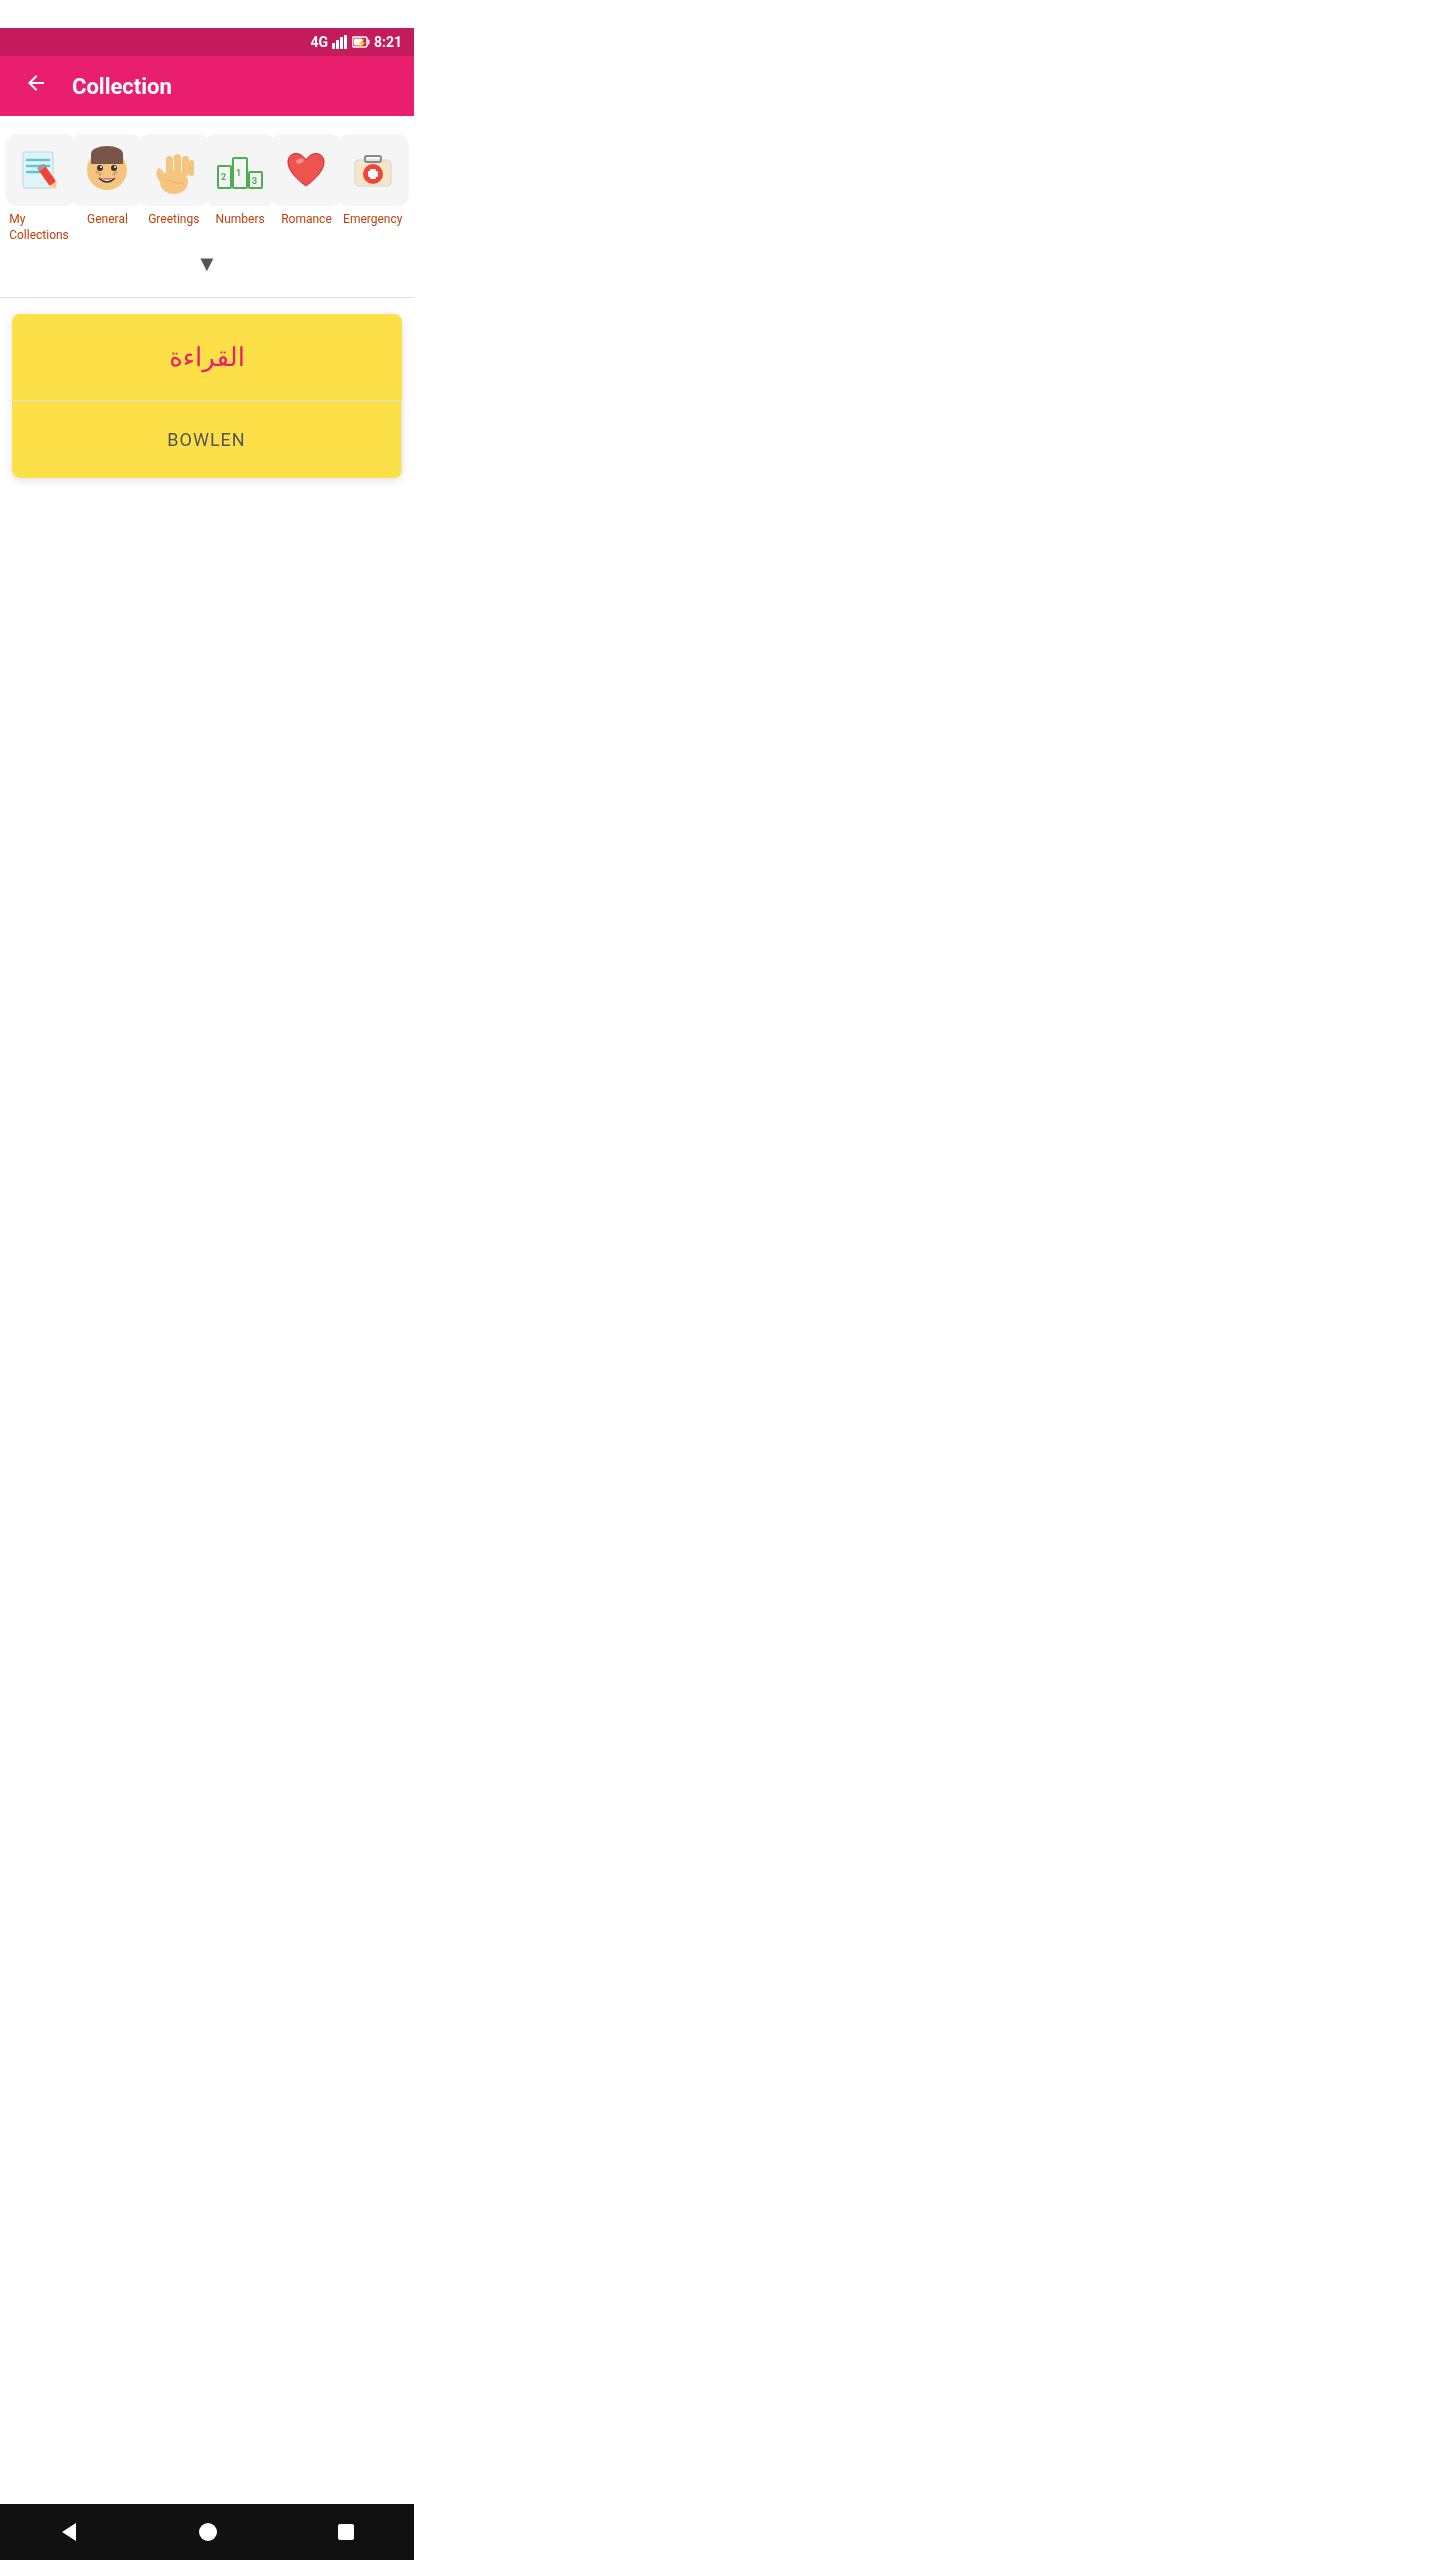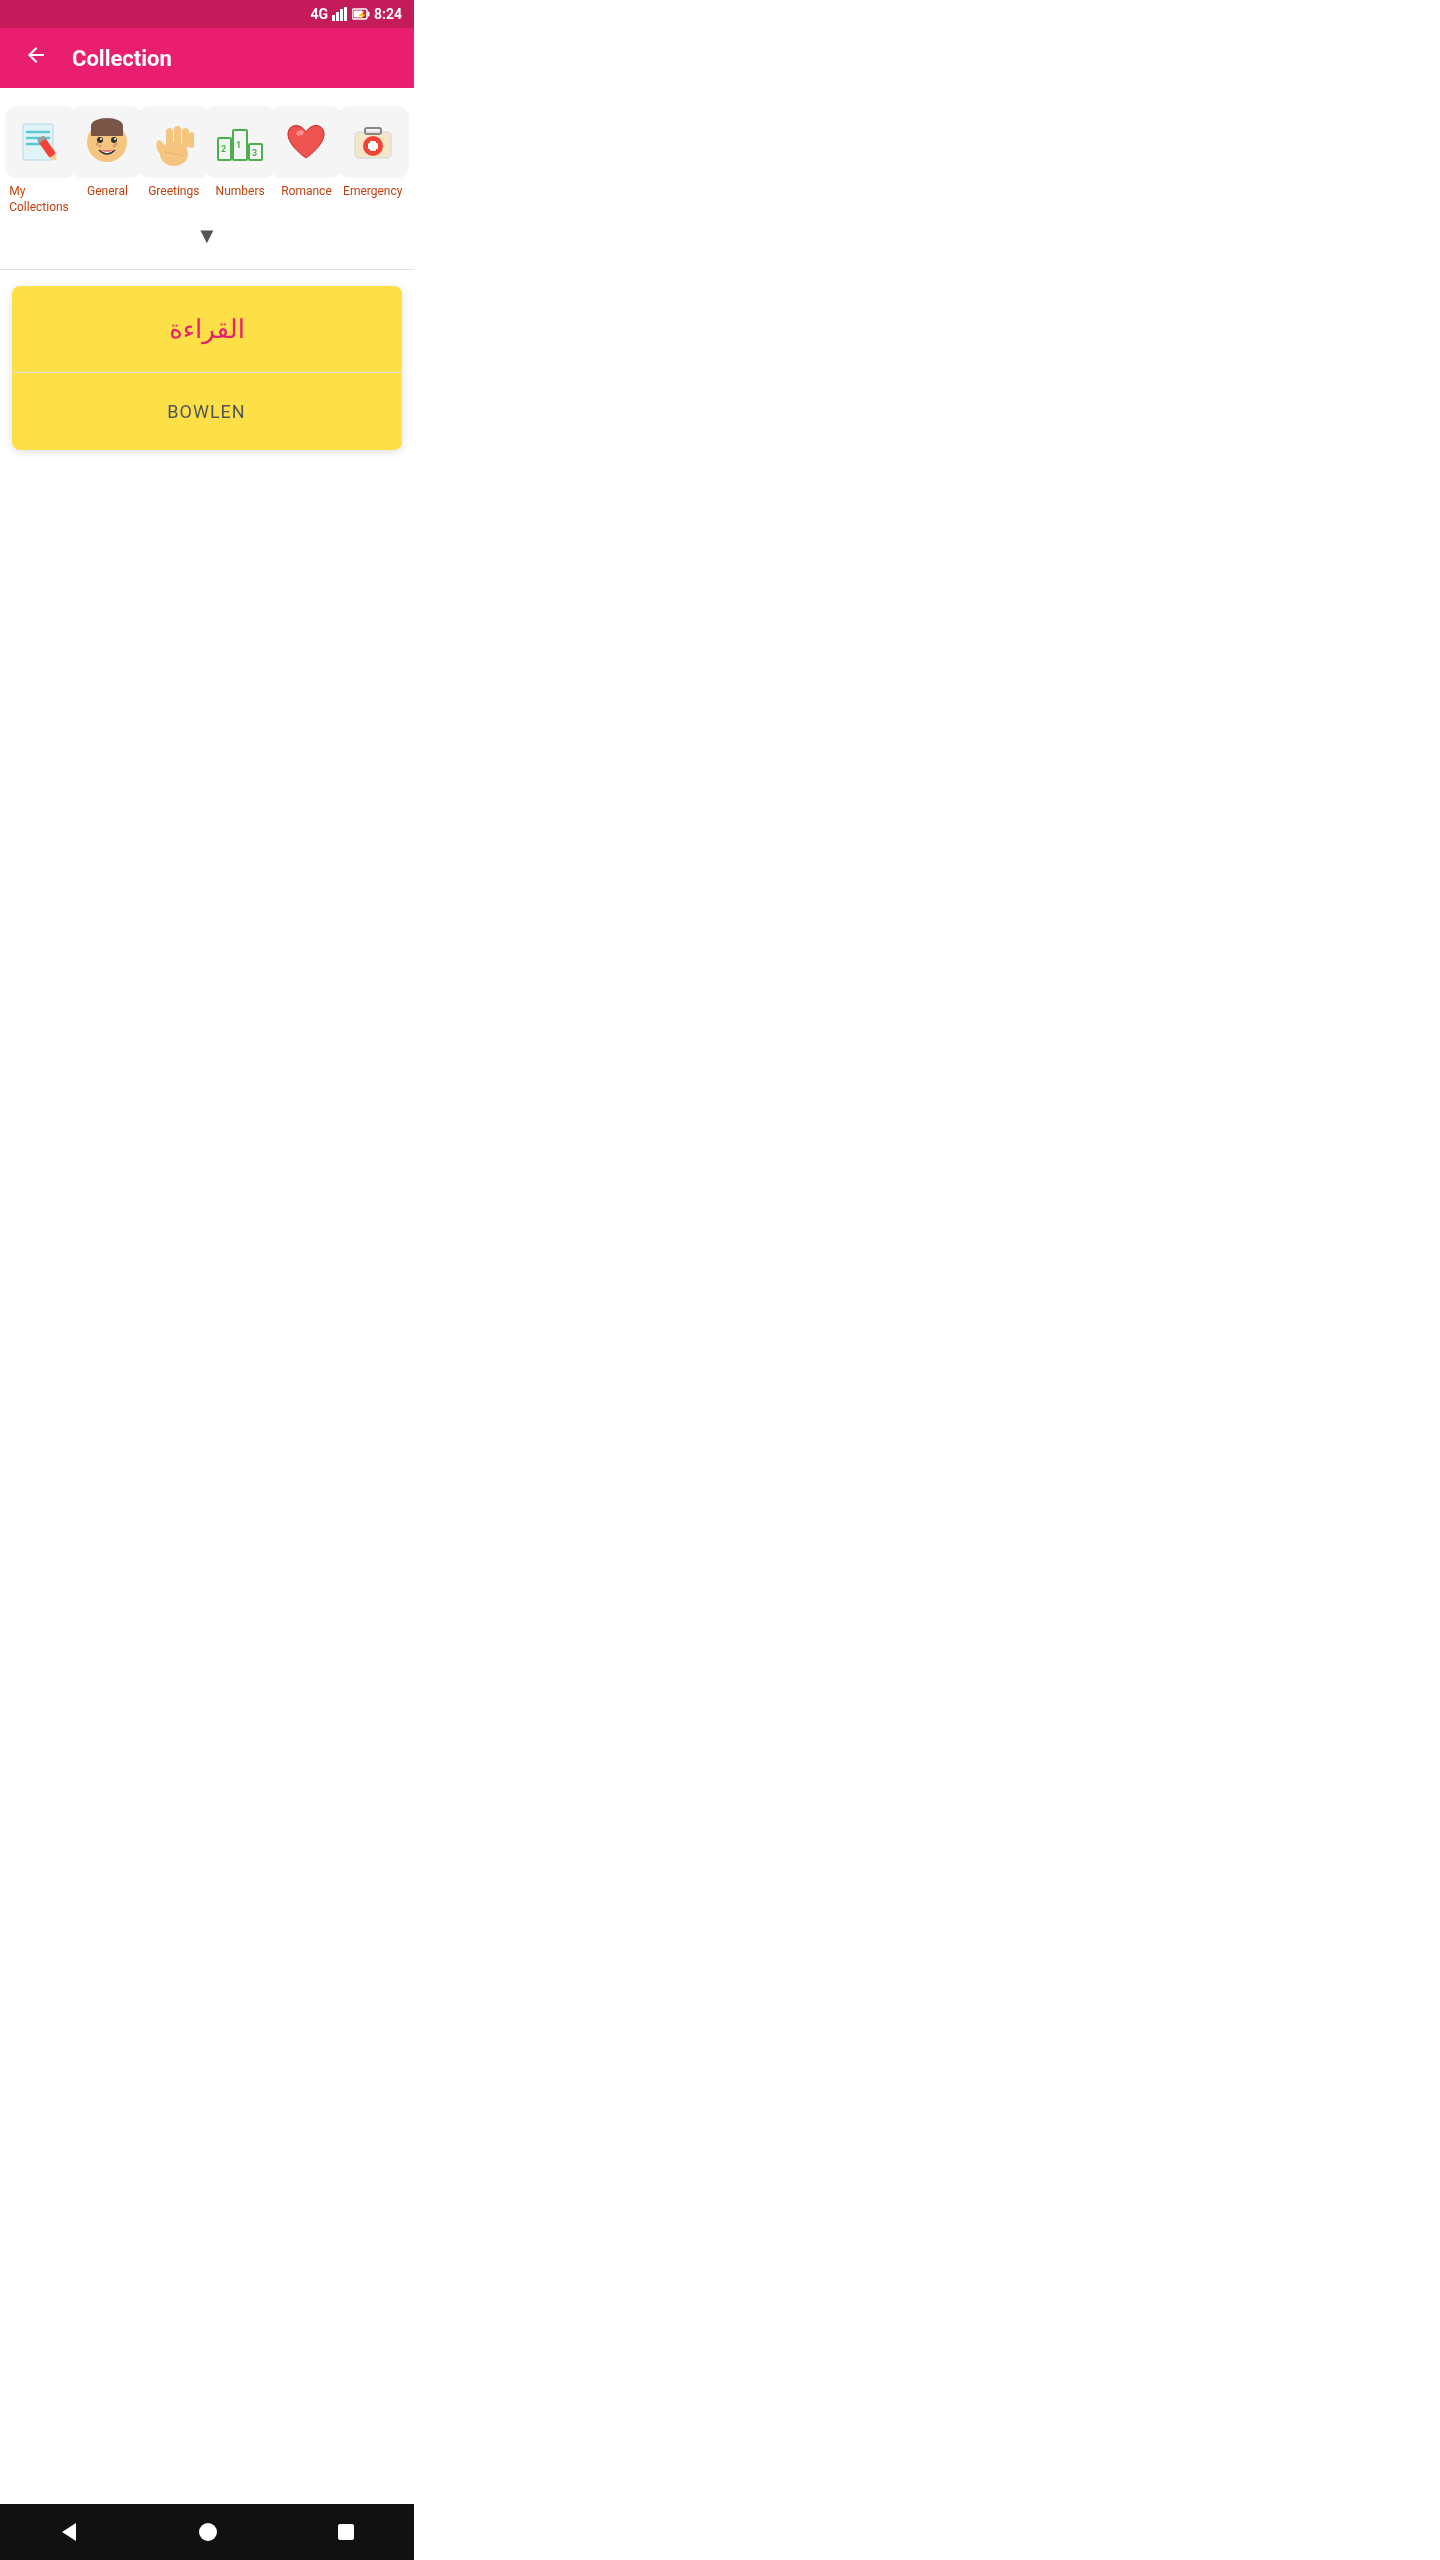--- a/index.html
+++ b/index.html
@@ -18,20 +18,21 @@
 
     
     .status-bar {
       background: #c41c5a;
       height: 28px;
       display: flex;
       align-items: center;
       justify-content: flex-end;
       padding: 0 12px;
       gap: 6px;
+      margin-top: 28px;
     }
 
     .status-bar-icons {
       display: flex;
       align-items: center;
       gap: 4px;
     }
 
     .status-text {
       color: #fff;
@@ -210,21 +211,21 @@
       <rect x="12" y="0" width="3" height="14" fill="white"></rect>
     </svg>
 
     <svg width="18" height="12" viewBox="0 0 18 12">
       <rect x="0" y="1" width="15" height="10" rx="2" fill="none" stroke="white" stroke-width="1.5"></rect>
       <rect x="1.5" y="2.5" width="9" height="7" rx="1" fill="white"></rect>
       <rect x="15.5" y="3.5" width="2" height="5" rx="1" fill="white"></rect>
 
       <text x="5" y="10" font-size="8" fill="#e91e6e">⚡</text>
     </svg>
-    <span class="status-text">8:24</span>
+    <span class="status-text">8:21</span>
   </div>
 </div>
 
 <div class="app-bar">
   <button class="back-btn">
     <svg width="24" height="24" viewBox="0 0 24 24" fill="white">
       <path d="M20 11H7.83l5.59-5.59L12 4l-8 8 8 8 1.41-1.41L7.83 13H20v-2z"></path>
     </svg>
   </button>
   <span class="app-bar-title">Collection</span>

